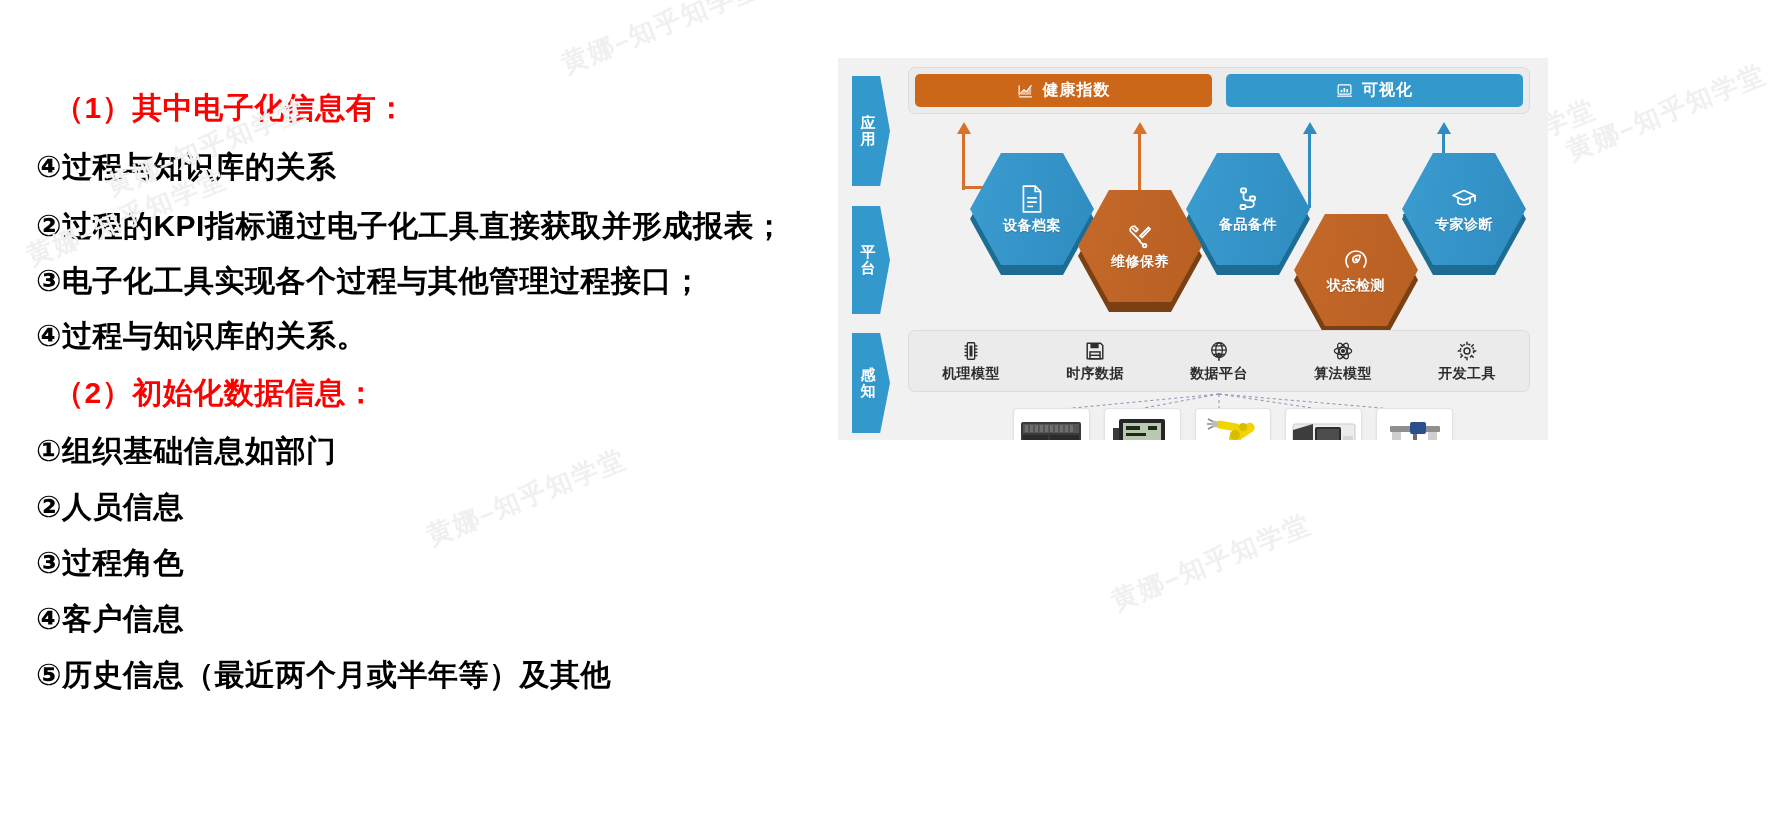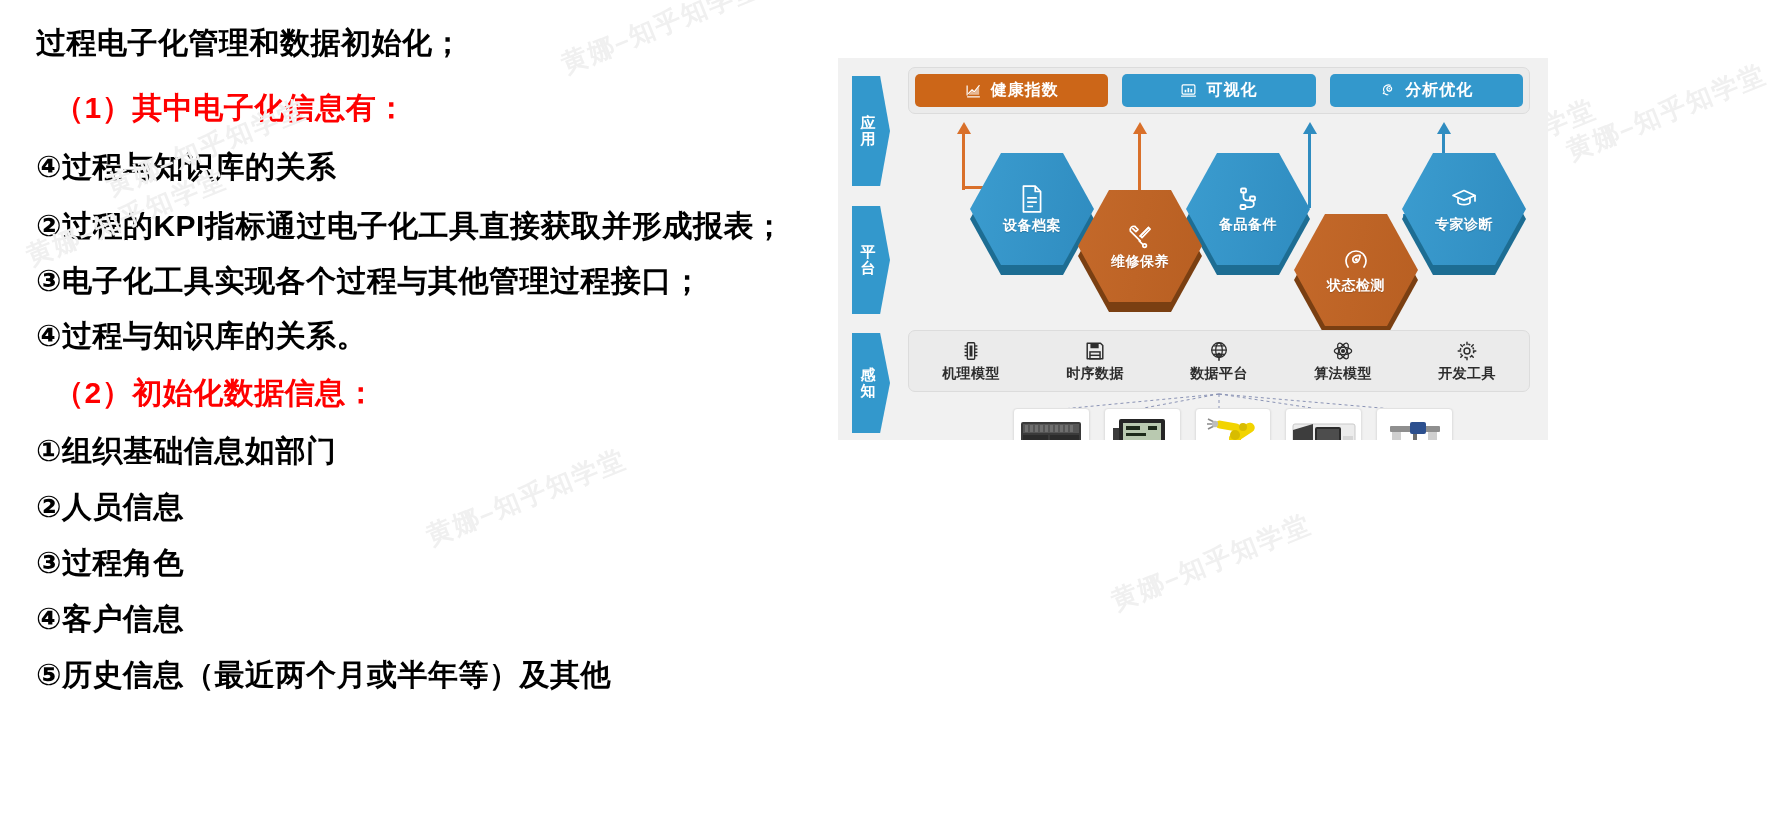--- a/index.html
+++ b/index.html
@@ -170,21 +170,20 @@
   }
   .dev-card svg{display:block;}
 
   
   #dev-links{position:absolute;left:0;top:0;width:710px;height:382px;pointer-events:none;}
 </style>
 </head>
 <body>
 
 <div id="text-column">
-  <div class="tline r0">过程电子化管理和数据初始化；</div>
   <div class="tline red indent r1">（1）其中电子化信息有：</div>
   <div class="tline r2">④过程与知识库的关系</div>
   <div class="tline r3">②过程的KPI指标通过电子化工具直接获取并形成报表；</div>
   <div class="tline r4">③电子化工具实现各个过程与其他管理过程接口；</div>
   <div class="tline r5">④过程与知识库的关系。</div>
   <div class="tline red indent r6">（2）初始化数据信息：</div>
   <div class="tline r7">①组织基础信息如部门</div>
   <div class="tline r8">②人员信息</div>
   <div class="tline r9">③过程角色</div>
   <div class="tline r10">④客户信息</div>
@@ -241,34 +240,20 @@
           <rect x="3" y="4" width="18" height="13" rx="1.5"></rect>
           <line x1="1.5" y1="20" x2="22.5" y2="20"></line>
           <rect x="6.5" y="11" width="2.4" height="3.5" fill="#ffffff" stroke="none"></rect>
           <rect x="10.6" y="8.5" width="2.4" height="6" fill="#ffffff" stroke="none"></rect>
           <rect x="14.7" y="10" width="2.4" height="4.5" fill="#ffffff" stroke="none"></rect>
         </svg>
       </span>
       <span>可视化</span>
     </div>
 
-    <div class="app-btn blue">
-      <span>
-        <svg width="17" height="17" viewBox="0 0 24 24" fill="none" stroke="#ffffff" stroke-width="1.6">
-          <path d="M16 4.5c-4 -1.6 -9 0.8 -9.6 5.2c-0.2 1.6 0.2 3 1 4.1l-1.2 2.4l2.2 0.3c1.1 0.9 2.6 1.5 4.2 1.5" stroke-linecap="round"></path>
-          <circle cx="14.5" cy="9.5" r="3.2"></circle>
-          <circle cx="14.5" cy="9.5" r="1.1" fill="#ffffff" stroke="none"></circle>
-          <line x1="14.5" y1="5.4" x2="14.5" y2="6.3"></line>
-          <line x1="14.5" y1="12.7" x2="14.5" y2="13.6"></line>
-          <line x1="10.4" y1="9.5" x2="11.3" y2="9.5"></line>
-          <line x1="17.7" y1="9.5" x2="18.6" y2="9.5"></line>
-        </svg>
-      </span>
-      <span>分析优化</span>
-    </div>
   </div>
 
   <div class="arrow-line o" style="left:124px;top:128px;width:3px;height:4px;"></div>
   <div class="arrow-line o" style="left:124px;top:128px;width:62px;height:3px;"></div>
   <div class="arrow-line o" style="left:124px;top:75px;width:3px;height:55px;"></div>
   <div class="arrow-head o" style="left:118.5px;top:64px;"></div>
 
   <div class="arrow-line o" style="left:300px;top:75px;width:3px;height:75px;"></div>
   <div class="arrow-head o" style="left:294.5px;top:64px;"></div>
 

